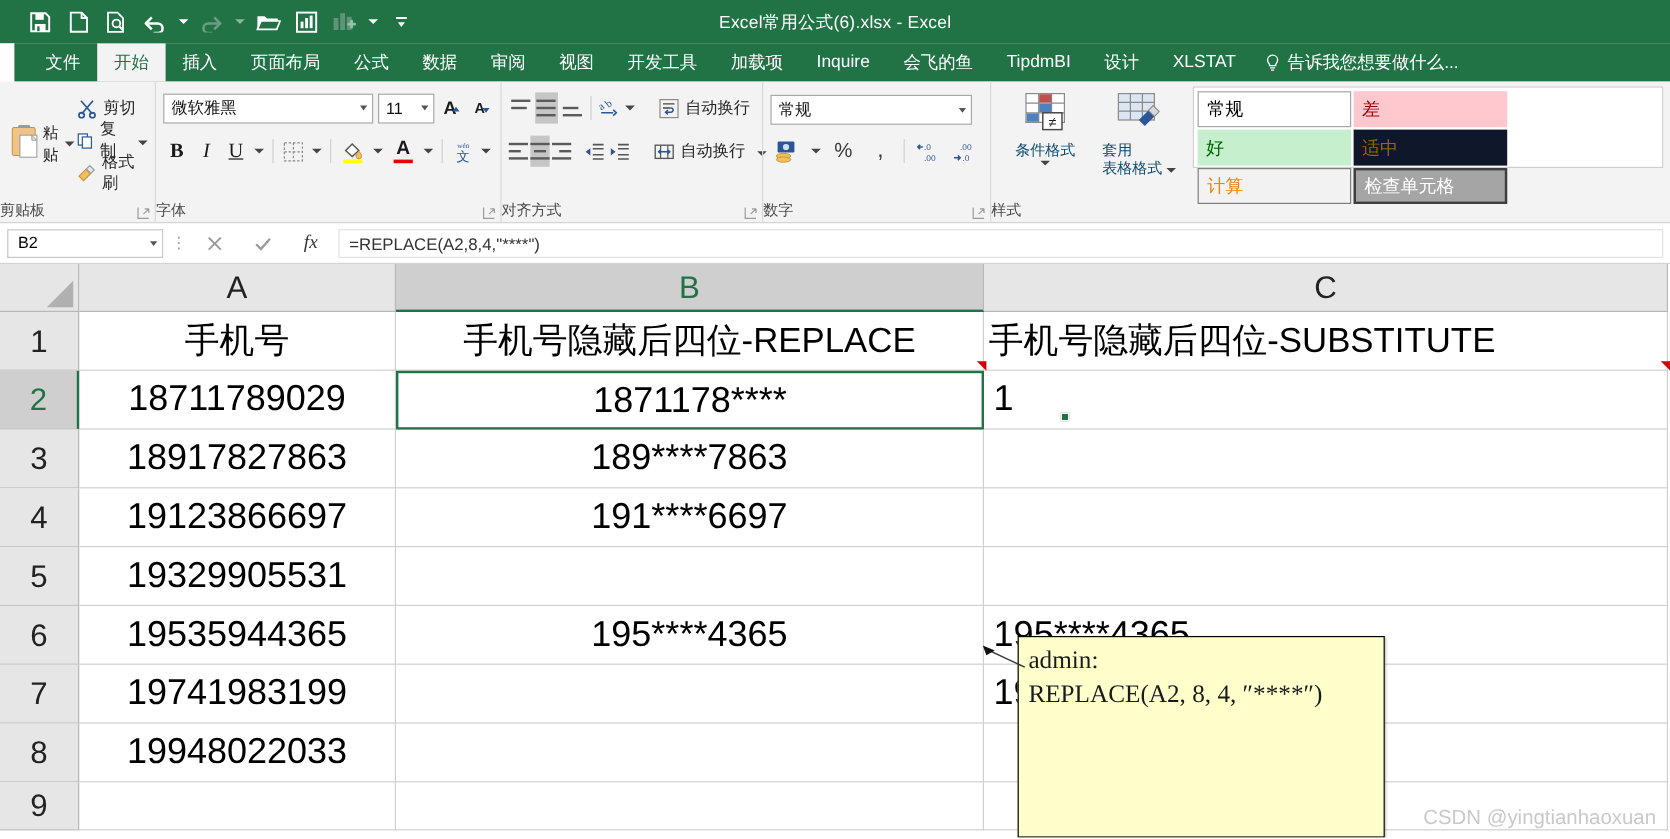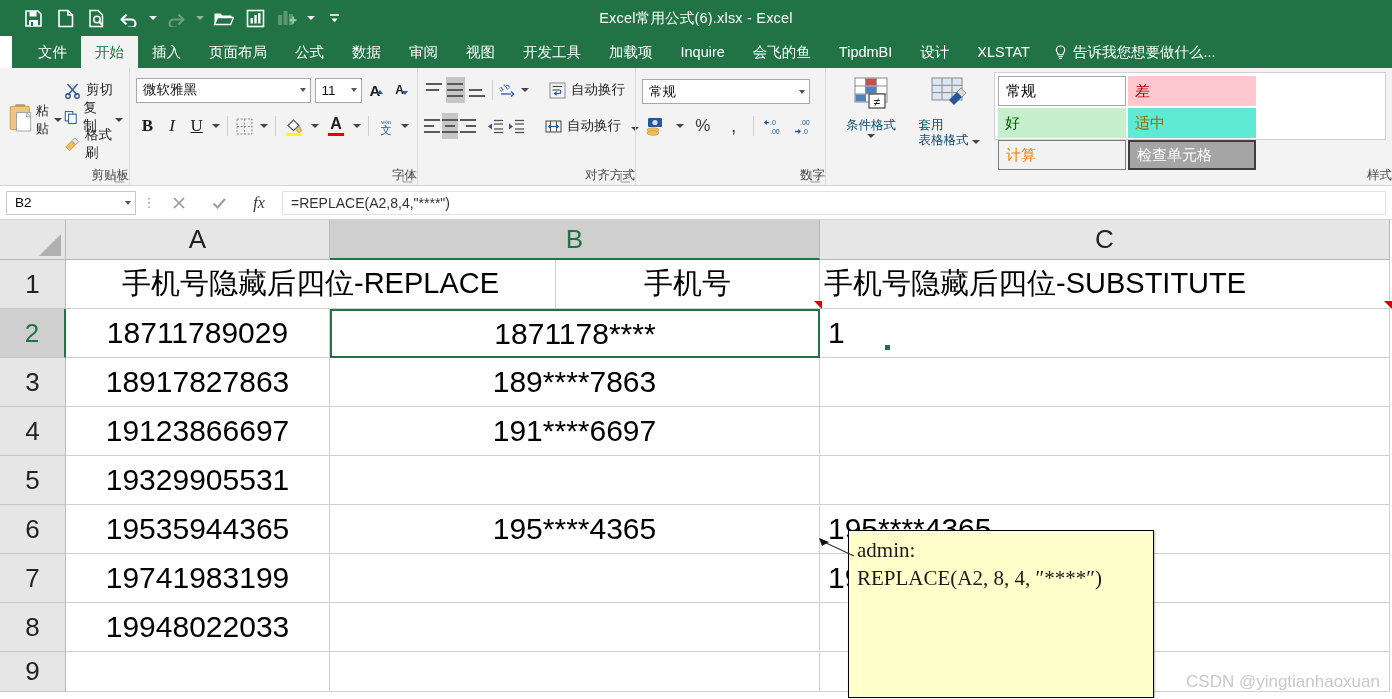--- a/index.html
+++ b/index.html
@@ -52,21 +52,21 @@
   
   .ribbon {
     height: 118px; background: #f3f3f3;
     border-bottom: 1px solid #d4d4d4;
     display: flex; position: relative;
   }
   .group { position: relative; height: 118px; padding: 4px 6px 0 6px; }
   .group + .group { border-left: 1px solid #d9d9d9; }
   .group-label {
     position: absolute; bottom: 2px; left: 0; right: 0;
-    text-align: right; font-size: 12.5px; color: #4a4a4a;
+    text-align: left; font-size: 12.5px; color: #4a4a4a;
   }
   .dlg {
     position: absolute; bottom: 3px; right: 4px;
     width: 11px; height: 11px; opacity: .55;
   }
 
   
   .g-clip { width: 138px; }
   .clip-inner { display: flex; height: 90px; }
   .paste-btn {
@@ -654,21 +654,21 @@
         <div class="gallery">
           <div class="swatch" style="background:#ffffff;color:#000000;border:1px solid #a6a6a6;">
               <span>常规</span>
             </div>
           <div class="swatch" style="background:#ffc7ce;color:#9c0006;">
               <span>差</span>
             </div>
           <div class="swatch" style="background:#c6efce;color:#006100;">
               <span>好</span>
             </div>
-          <div class="swatch" style="background:#5eead4;color:#9c6500;">
+          <div class="swatch" style="background:#0f172a;color:#9c6500;">
               <span>适中</span>
             </div>
           <div class="swatch" style="background:#f2f2f2;color:#fa7d00;border:1px solid #7f7f7f;">
               <span>计算</span>
             </div>
           <div class="swatch" style="background:#a5a5a5;color:#ffffff;border:2px solid #3f3f3f;">
               <span>检查单元格</span>
             </div>
         </div>
       </div>
@@ -716,22 +716,22 @@
         <div class="rh" style="height:49px">4</div>
         <div class="rh" style="height:49px">5</div>
         <div class="rh" style="height:49px">6</div>
         <div class="rh" style="height:49px">7</div>
         <div class="rh" style="height:49px">8</div>
         <div class="rh" style="height:40px">9</div>
       </div>
 
       <div class="cells">
         <div class="grow-r">
+          <div class="cell c-a hdr" style="height:49px">手机号</div>
           <div class="cell c-b hdr" style="height:49px">手机号隐藏后四位-REPLACE</div>
-          <div class="cell c-a hdr" style="height:49px">手机号</div>
           <div class="cell c-c hdr" style="height:49px;padding-left:4px">手机号隐藏后四位-SUBSTITUTE</div>
         </div>
         <div class="grow-r">
           <div class="cell c-a" style="height:49px">18711789029</div>
           <div class="cell c-b sel-cell" style="height:49px">1871178****</div>
           <div class="cell c-c" style="height:49px">1</div>
         </div>
         <div class="grow-r">
           <div class="cell c-a" style="height:49px">18917827863</div>
           <div class="cell c-b" style="height:49px">189****7863</div>

